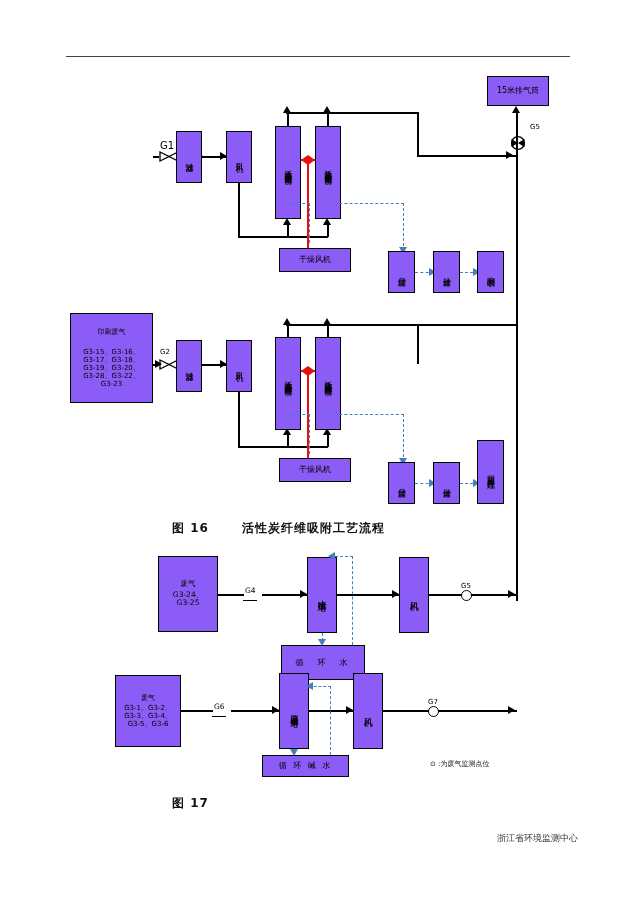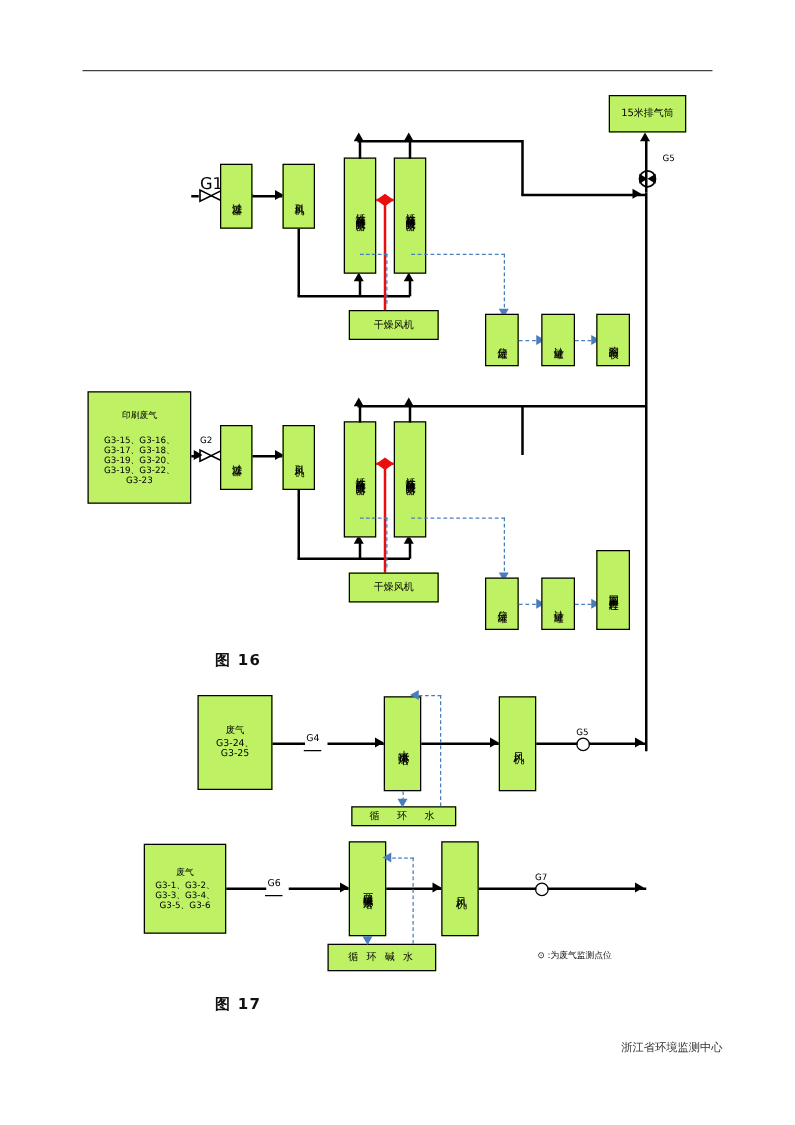--- a/index.html
+++ b/index.html
@@ -2,21 +2,21 @@
 <html><head>
 <meta charset="utf-8">
 <style>
   html,body{margin:0;padding:0;background:#b8b8b8;}
   body{font-family:"DejaVu Sans","Liberation Sans",sans-serif;}
   #page{
     position:relative;width:636px;height:900px;background:#ffffff;
     overflow:hidden;
   }
   .box{
-    position:absolute;border:1.6px solid #000;background:#bef264;
+    position:absolute;border:1.6px solid #000;background:#8b5cf6;
     display:flex;align-items:center;justify-content:center;
     text-align:center;line-height:1.15;color:#000;
     box-sizing:border-box;
   }
   .vbox{ 
     writing-mode:vertical-rl;text-orientation:upright;
     letter-spacing:1px;
   }
   .lbl{position:absolute;color:#000;white-space:nowrap;}
   
@@ -83,21 +83,21 @@
   <div class="vl" style="left:516px;top:154px;height:447px;"></div>
 
 
   <div class="hl" style="left:153px;top:156px;width:6px;"></div>
   <div class="valve" style="left:158px;top:149px;">
     <svg width="22" height="15" viewBox="0 0 22 15">
       <path d="M2 3 L2 12 L11 7.5 Z" fill="none" stroke="#000" stroke-width="1.3"></path>
       <path d="M20 3 L20 12 L11 7.5 Z" fill="none" stroke="#000" stroke-width="1.3"></path>
     </svg>
   </div>
-  <div class="lbl" style="left:160px;top:140px;font-size:13px;">G1</div>
+  <div class="lbl" style="left:160px;top:140px;font-size:10px;">G1</div>
   <div class="hl" style="left:180px;top:156px;width:22px;"></div>
   <div class="ar ar-r" style="left:196px;top:152px;"></div>
 
   <div class="box" style="left:176px;top:131px;width:26px;height:52px;font-size:8px;">
     <span class="vbox">过滤器</span>
   </div>
   <div class="hl" style="left:202px;top:156px;width:24px;"></div>
   <div class="ar ar-r" style="left:220px;top:152px;"></div>
 
   <div class="box" style="left:226px;top:131px;width:26px;height:52px;font-size:8px;">
@@ -154,21 +154,21 @@
   <div class="ar ar-r-blue" style="left:473px;top:268px;"></div>
   <div class="box" style="left:477px;top:251px;width:27px;height:42px;font-size:8px;">
     <span class="vbox">溶剂回收</span>
   </div>
 
   <div class="box" style="left:70px;top:313px;width:83px;height:90px;flex-direction:column;font-size:7px;">
     <div style="margin-bottom:12px;">印刷废气</div>
     <div>G3-15、G3-16、</div>
     <div>G3-17、G3-18、</div>
     <div>G3-19、G3-20、</div>
-    <div>G3-19、G3-22、</div>
+    <div>G3-28、G3-22、</div>
     <div>G3-23</div>
   </div>
 
   <div class="hl" style="left:153px;top:364px;width:6px;"></div>
   <div class="ar ar-r" style="left:155px;top:360px;"></div>
   <div class="valve" style="left:158px;top:357px;">
     <svg width="22" height="15" viewBox="0 0 22 15">
       <path d="M2 3 L2 12 L11 7.5 Z" fill="none" stroke="#000" stroke-width="1.3"></path>
       <path d="M20 3 L20 12 L11 7.5 Z" fill="none" stroke="#000" stroke-width="1.3"></path>
     </svg>
@@ -231,20 +231,21 @@
   <div class="box" style="left:433px;top:462px;width:27px;height:42px;font-size:8px;">
     <span class="vbox">计量罐</span>
   </div>
   <div class="hl-blue" style="left:460px;top:483px;width:18px;"></div>
   <div class="ar ar-r-blue" style="left:473px;top:479px;"></div>
   <div class="box" style="left:477px;top:440px;width:27px;height:64px;font-size:8px;">
     <span class="vbox">回用至生产过程</span>
   </div>
 
   <div class="caption" style="left:172px;top:520px;">图 16</div>
+  <div class="caption" style="left:242px;top:520px;">活性炭纤维吸附工艺流程</div>
 
   <div class="box" style="left:158px;top:556px;width:60px;height:76px;flex-direction:column;font-size:7.5px;">
     <div style="margin-bottom:2px;">废气</div>
     <div>G3-24、</div>
     <div>G3-25</div>
   </div>
   <div class="hl" style="left:218px;top:594px;width:26px;"></div>
   <div class="lbl" style="left:245px;top:586px;font-size:7.5px;">G4</div>
   <div class="hl" style="left:243px;top:600px;width:14px;height:1.2px;"></div>
   <div class="hl" style="left:262px;top:594px;width:46px;"></div>
@@ -257,21 +258,21 @@
   <div class="ar ar-r" style="left:392px;top:590px;"></div>
   <div class="box" style="left:399px;top:557px;width:30px;height:76px;font-size:9px;">
     <span class="vbox">风机</span>
   </div>
   <div class="hl" style="left:429px;top:594px;width:33px;"></div>
   <div class="dot-sym" style="left:461px;top:590px;"></div>
   <div class="lbl" style="left:461px;top:582px;font-size:7px;">G5</div>
   <div class="hl" style="left:471px;top:594px;width:46px;"></div>
   <div class="ar ar-r" style="left:508px;top:590px;"></div>
 
-  <div class="box" style="left:281px;top:645px;width:84px;height:16px;font-size:8px;letter-spacing:3px;">
+  <div class="box" style="left:281px;top:645px;width:84px;height:35px;font-size:8px;letter-spacing:3px;">
     <span>循　环　水</span>
   </div>
   <div class="vl-blue" style="left:322px;top:633px;height:8px;"></div>
   <div class="ar ar-d-blue" style="left:318px;top:639px;"></div>
   <div class="vl-blue" style="left:352px;top:556px;height:89px;"></div>
   <div class="hl-blue" style="left:330px;top:556px;width:23px;"></div>
   <div class="ar ar-l-blue" style="left:328px;top:552px;"></div>
 
   <div class="box" style="left:115px;top:675px;width:66px;height:72px;flex-direction:column;font-size:7px;">
     <div style="margin-bottom:2px;">废气</div>

